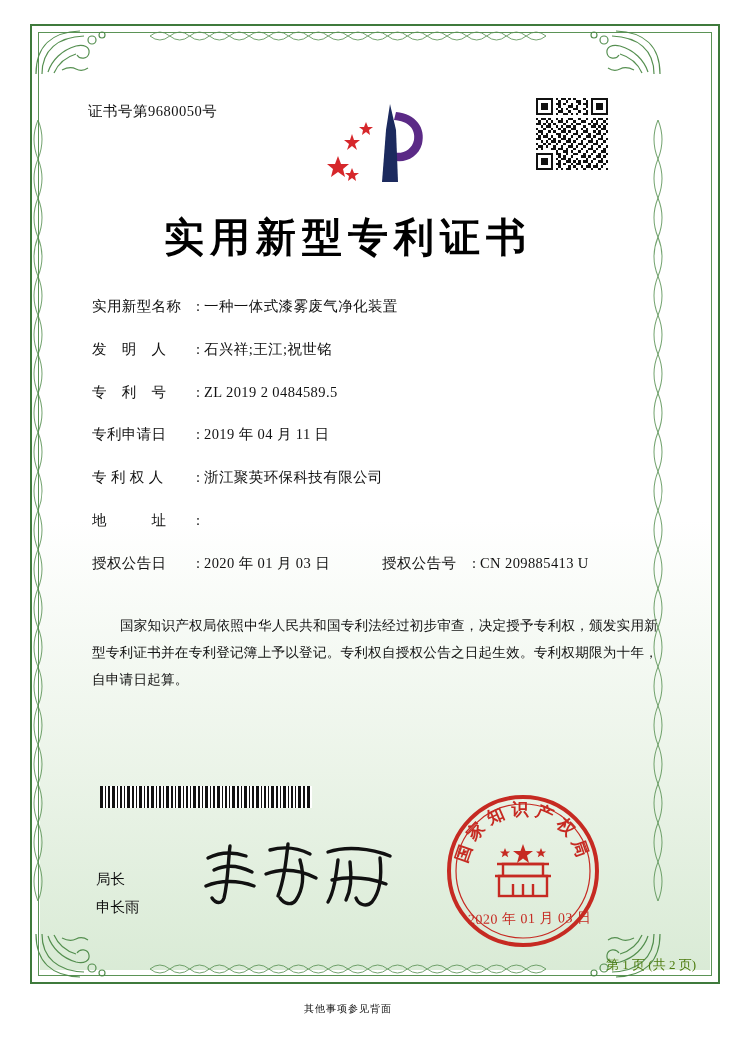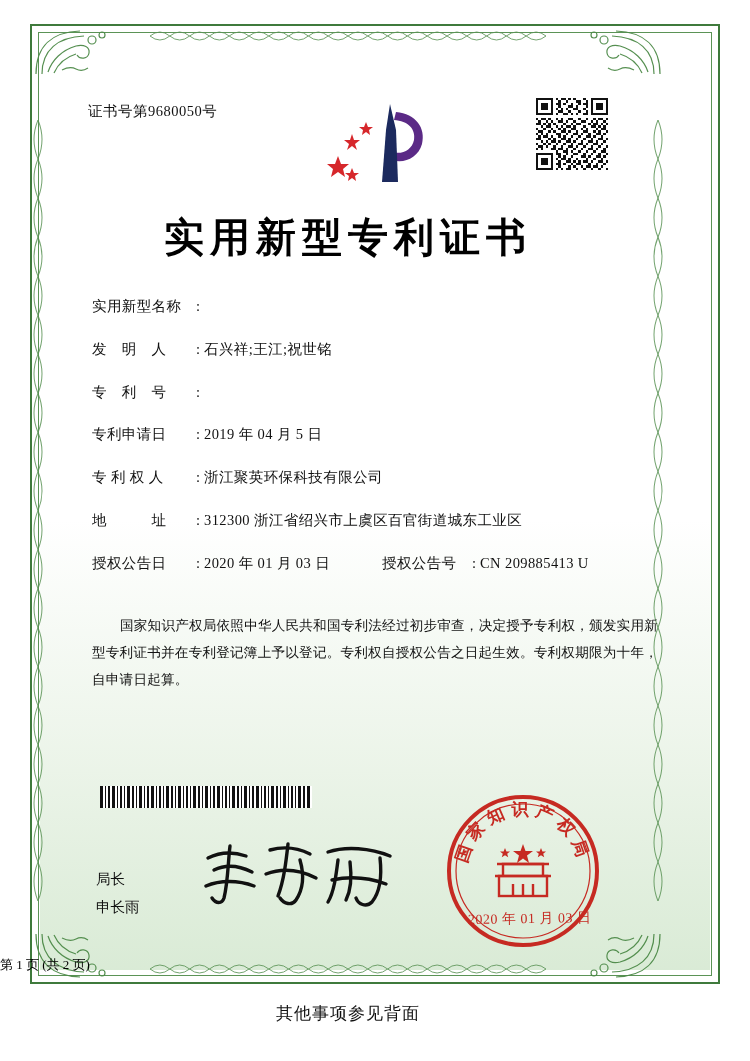--- a/index.html
+++ b/index.html
@@ -199,29 +199,29 @@
     font-size: 14px;
     color: #c62a22;
     letter-spacing: .5px;
     transform: rotate(-1deg);
   }
 
   
   .page-no {
     position: absolute;
     left: 0; right: 0; top: 956px;
-    text-align: left;
+    text-align: right;
     font-size: 13px;
-    color: #000000;
+    color: #4d7c0f;
   }
   .footer-note {
     position: absolute;
     left: 0; right: 0; top: 1002px;
     text-align: center;
-    font-size: 17px;
+    font-size: 10px;
     color: #111;
     letter-spacing: 1px;
   }
 </style>
 </head>
 <body>
 
 <div class="page">
 
   <div class="bg-wash"></div>
@@ -573,49 +573,50 @@
     </svg>
   </div>
 
   <div class="main-title">实用新型专利证书</div>
 
   <div class="fields">
 
     <div class="field-row">
       <span class="f-label">实用新型名称</span>
       <span class="f-colon">:</span>
+      <span class="f-value">一种一体式漆雾废气净化装置</span>
     </div>
 
     <div class="field-row">
       <span class="f-label">发　明　人</span>
       <span class="f-colon">:</span>
       <span class="f-value">石兴祥;王江;祝世铭</span>
     </div>
 
     <div class="field-row">
       <span class="f-label">专　利　号</span>
       <span class="f-colon">:</span>
+      <span class="f-value">ZL 2019 2 0484589.5</span>
     </div>
 
     <div class="field-row">
       <span class="f-label">专利申请日</span>
       <span class="f-colon">:</span>
-      <span class="f-value">2019 年 04 月 5 日</span>
+      <span class="f-value">2019 年 04 月 11 日</span>
     </div>
 
     <div class="field-row">
       <span class="f-label">专 利 权 人</span>
       <span class="f-colon">:</span>
       <span class="f-value">浙江聚英环保科技有限公司</span>
     </div>
 
     <div class="field-row">
       <span class="f-label">地　　　址</span>
       <span class="f-colon">:</span>
-      <span class="f-value">312300 浙江省绍兴市上虞区百官街道城东工业区</span>
     </div>
 
     <div class="field-row row-split">
       <span class="half first">
         <span class="f-label">授权公告日</span>
         <span class="f-colon">:</span>
         <span class="f-value">2020 年 01 月 03 日</span>
       </span>
       <span class="half second">
         <span class="f-label">授权公告号</span>

